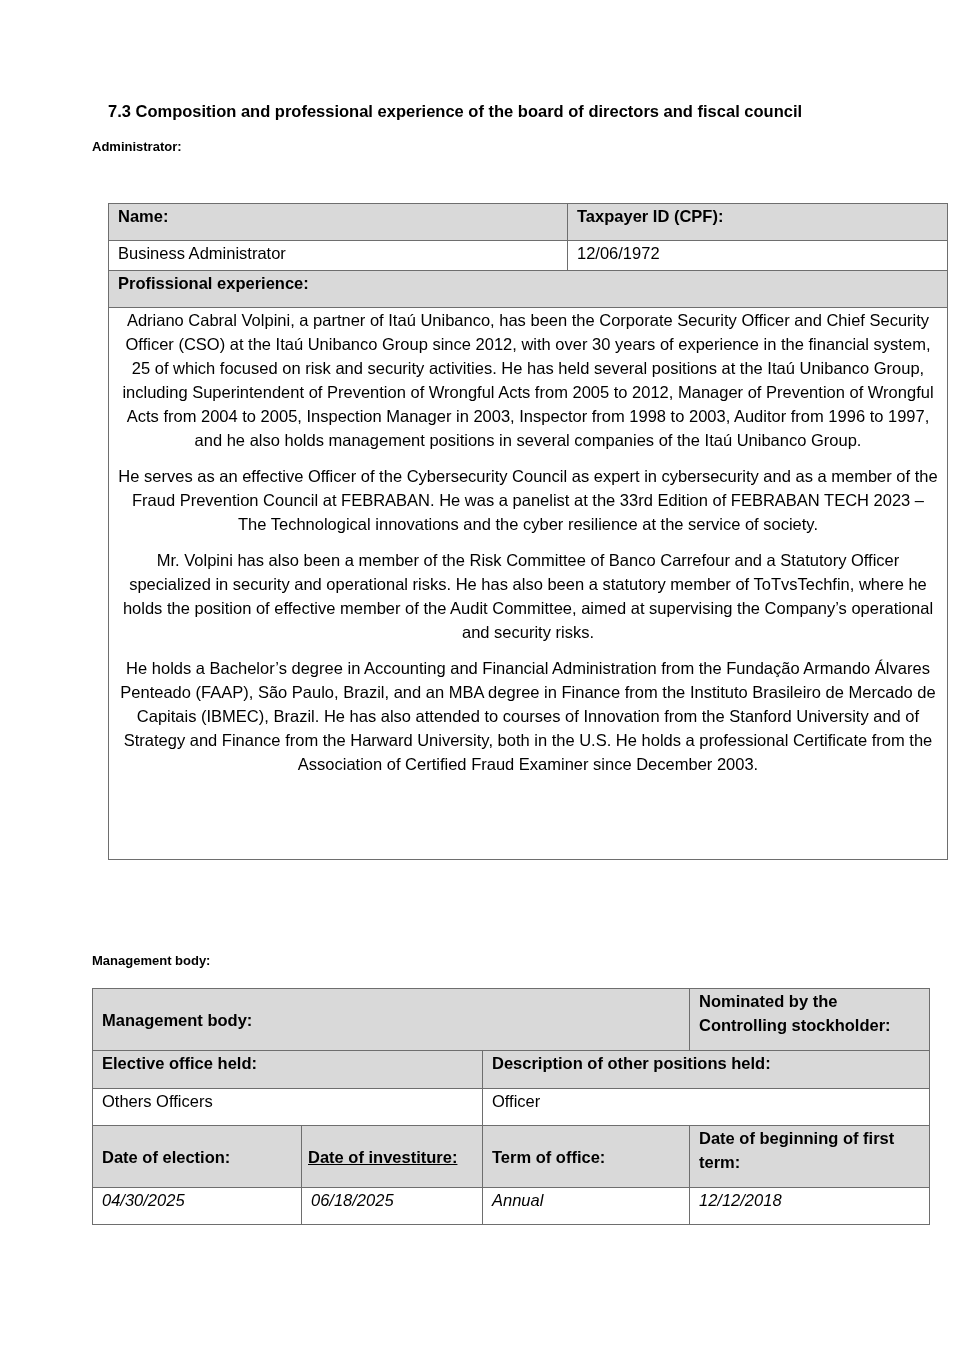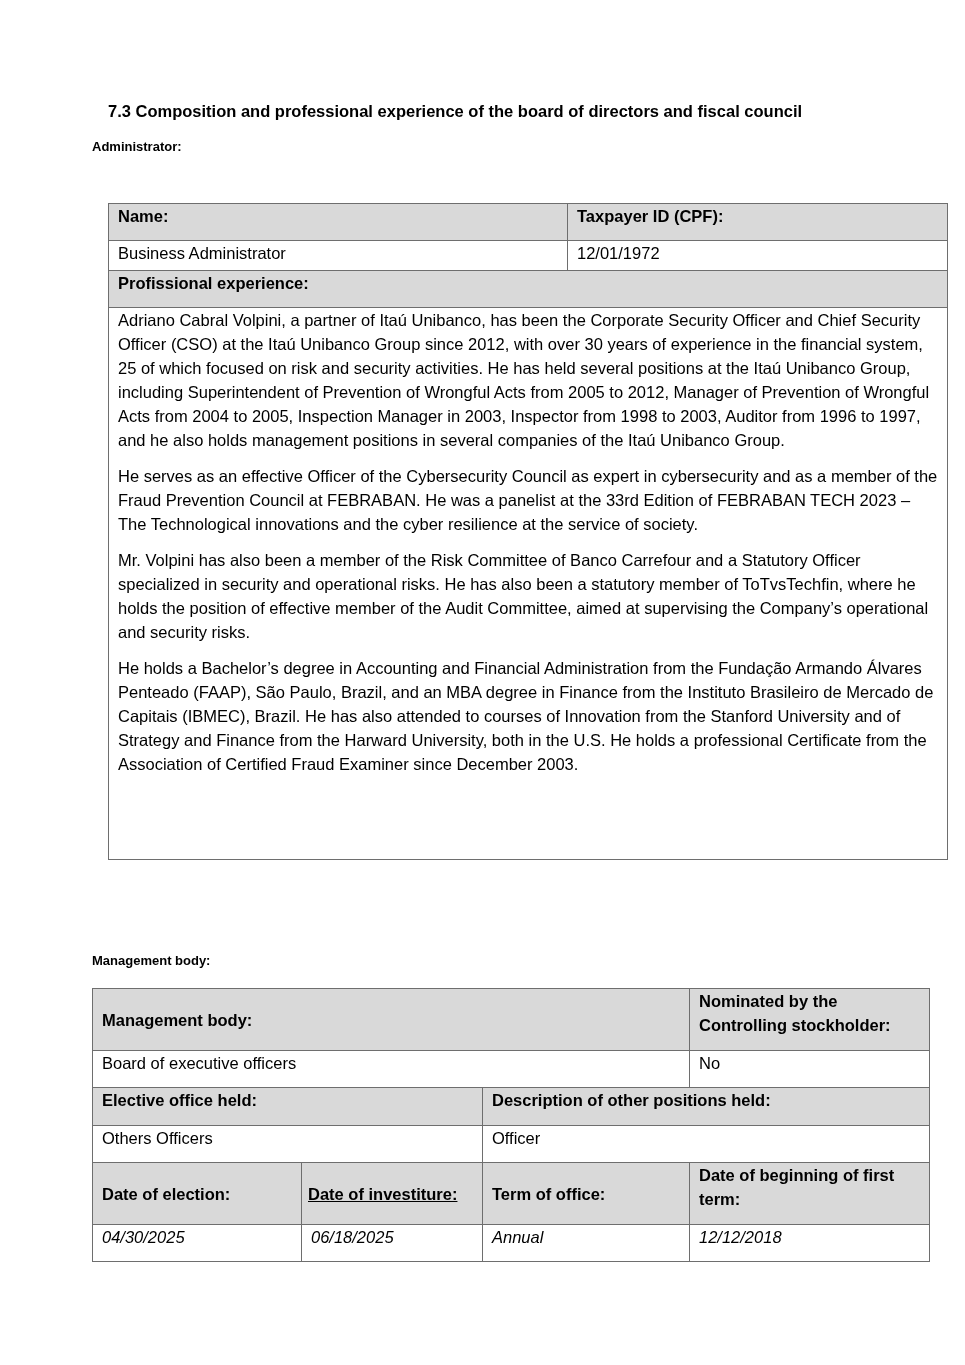--- a/index.html
+++ b/index.html
@@ -6,42 +6,42 @@
   body {
     width: 965px; height: 1365px; position: relative; overflow: hidden;
     font-family: "Liberation Sans", sans-serif; color: #000; font-size: 16.5px;
   }
   .h1 { position: absolute; left: 92px; top: 102px; font-weight: bold; font-size: 16.5px; margin-left: 16px; }
   .h2 { position: absolute; left: 92px; font-weight: bold; font-size: 13px; }
   table { position: absolute; border-collapse: collapse; table-layout: fixed; }
   td { border: 1px solid #6e6e6e; padding: 0 9px; vertical-align: top; line-height: 24px; font-size: 16.5px; }
   td.hd { background: #d9d9d9; font-weight: bold; }
   td.mid { vertical-align: middle; }
-  .para { margin: 0; line-height: 24px; }
+  .para { margin: 0; line-height: 24px; text-align: center; }
   .para + .para { margin-top: 12px; }
 </style>
 </head>
 <body>
 
 <div class="h1">7.3 Composition and professional experience of the board of directors and fiscal council</div>
 <div class="h2" style="top:139px;">Administrator:</div>
 
 <table style="left:108px; top:175px; width:839px;margin-top:28px;">
   <colgroup>
       <col style="width:459px">
       <col style="width:380px">
     </colgroup>
   <tbody>
       <tr style="height:37px;">
     <td class="hd">Name:</td>
     <td class="hd">Taxpayer ID (CPF):</td>
   </tr>
   <tr style="height:30px;">
     <td>Business Administrator</td>
-    <td>12/01/1972</td>
+    <td>12/06/1972</td>
   </tr>
   <tr style="height:37px;">
     <td class="hd" colspan="2">Profissional experience:</td>
   </tr>
   <tr style="height:552px;">
     <td colspan="2">
       <p class="para">Adriano Cabral Volpini, a partner of Itaú Unibanco, has been the Corporate Security Officer and Chief Security Officer (CSO) at the Itaú Unibanco Group since 2012, with over 30 years of experience in the financial system, 25 of which focused on risk and security activities.  He has held several positions at the Itaú Unibanco Group, including Superintendent of Prevention of Wrongful Acts from 2005 to 2012, Manager of Prevention of Wrongful Acts from 2004 to 2005, Inspection Manager in 2003, Inspector from 1998 to 2003, Auditor from 1996 to 1997, and he also holds management positions in several companies of the Itaú Unibanco Group.</p>
       <p class="para">He serves as an effective Officer of the Cybersecurity Council as expert in cybersecurity and as a member of the Fraud Prevention Council at FEBRABAN. He was a panelist at the 33rd Edition of FEBRABAN TECH 2023 – The Technological innovations and the cyber resilience at the service of society.</p>
       <p class="para">Mr. Volpini has also been a member of the Risk Committee of Banco Carrefour and a Statutory Officer specialized in security and operational risks. He has also been a statutory member of ToTvsTechfin, where he holds the position of effective member of the Audit Committee, aimed at supervising the Company’s operational and security risks.</p>
       <p class="para">He holds a Bachelor’s degree in Accounting and Financial Administration from the Fundação Armando Álvares Penteado (FAAP), São Paulo, Brazil, and an MBA degree in Finance from the Instituto Brasileiro de Mercado de Capitais (IBMEC), Brazil.  He has also attended to courses of Innovation from the Stanford University and of Strategy and Finance from the  Harward University, both in the U.S.  He holds a professional Certificate from the Association of  Certified Fraud Examiner since December 2003.</p>
@@ -57,24 +57,20 @@
       <col style="width:209px">
       <col style="width:181px">
       <col style="width:207px">
       <col style="width:240px">
     </colgroup>
   <tbody>
       <tr style="height:62px;">
     <td class="hd mid" colspan="3">Management body:</td>
     <td class="hd">Nominated by the Controlling stockholder:</td>
   </tr>
-  <tr style="height:37px;">
-    <td colspan="3">Board of executive officers</td>
-    <td>No</td>
-  </tr>
   <tr style="height:38px;margin-top:25px;">
     <td class="hd" colspan="2">Elective office held:</td>
     <td class="hd" colspan="2">Description of other positions held:</td>
   </tr>
   <tr style="height:37px;">
     <td colspan="2">Others Officers</td>
     <td colspan="2">Officer</td>
   </tr>
   <tr style="height:62px;">
     <td class="hd mid">Date of election:</td>

